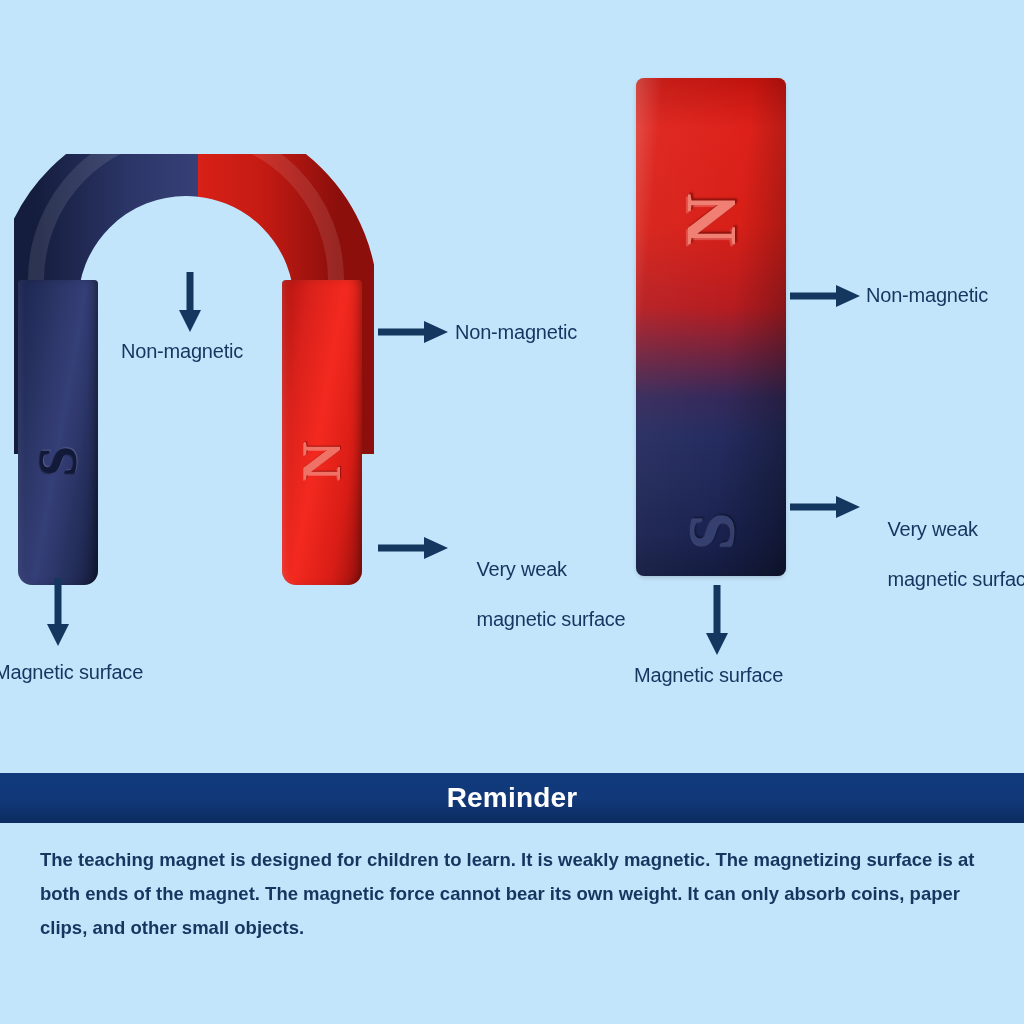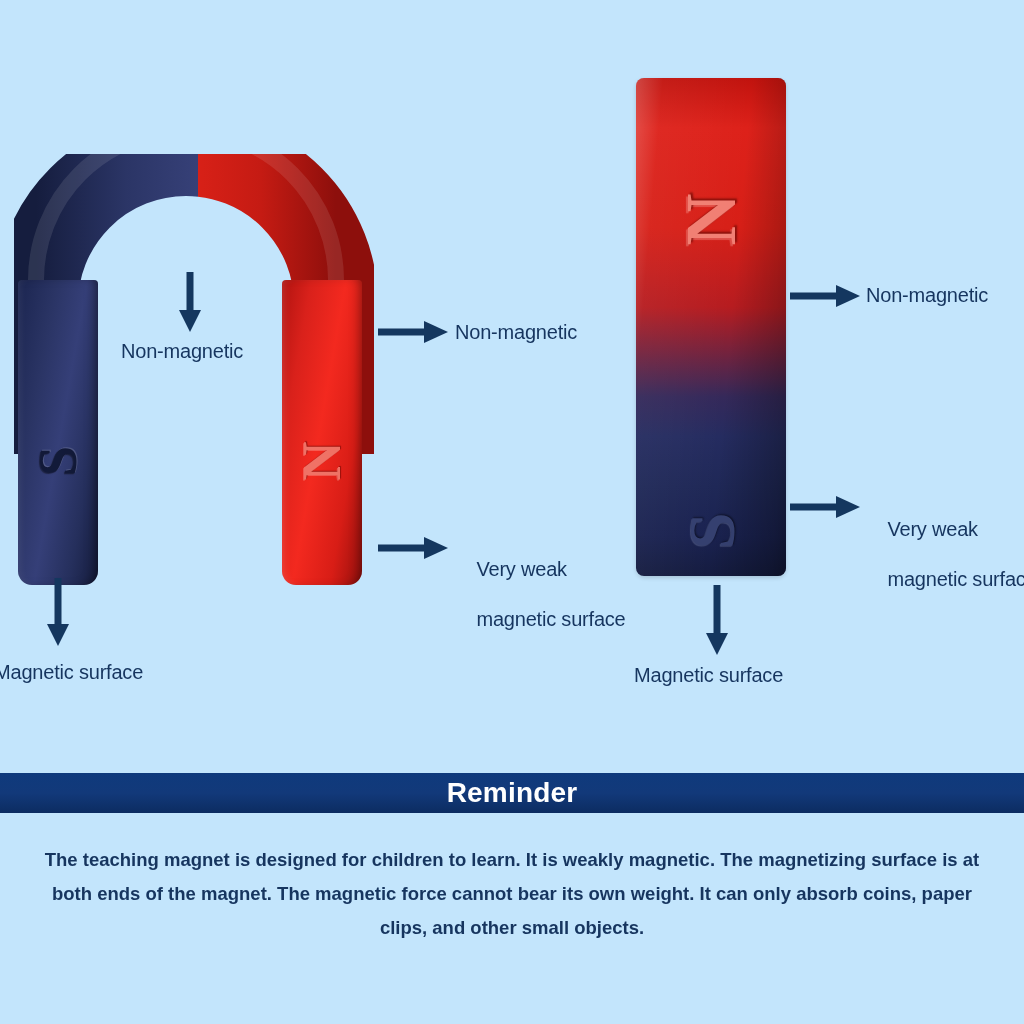--- a/index.html
+++ b/index.html
@@ -113,34 +113,33 @@
   }
   .pole-letter.s-bar{
     left:28px;top:415px;width:95px;text-align:center;
     color:#3c4878;font-size:66px;
     text-shadow:1px 1px 2px rgba(0,0,0,.6), -1px -1px 1px rgba(160,175,215,.35);
     opacity:.8;
   }
 
   
   #reminder-bar{
-    position:absolute;left:0;top:773px;width:1024px;height:40px;
+    position:absolute;left:0;top:773px;width:1024px;height:50px;
     background:#113a77;
     background:linear-gradient(180deg,#0f3a7c 0%,#12397a 50%,#0c2c61 100%);
     display:flex;align-items:center;justify-content:center;
   }
   #reminder-bar .title{
     color:#ffffff;font-size:28px;font-weight:bold;letter-spacing:.2px;
     font-family:"Liberation Sans", sans-serif;
   }
   #reminder-body{
     position:absolute;left:40px;top:843px;width:944px;
     color:#16355f;font-size:18.5px;font-weight:bold;line-height:34px;
     font-family:"Liberation Sans", sans-serif;
-    text-align:center;
   }
 </style>
 </head>
 <body>
 
 <div id="stage">
 
   <div id="horseshoe">
     <svg class="hs-arc-svg" width="360" height="300" viewBox="0 0 360 300">
       <defs>

